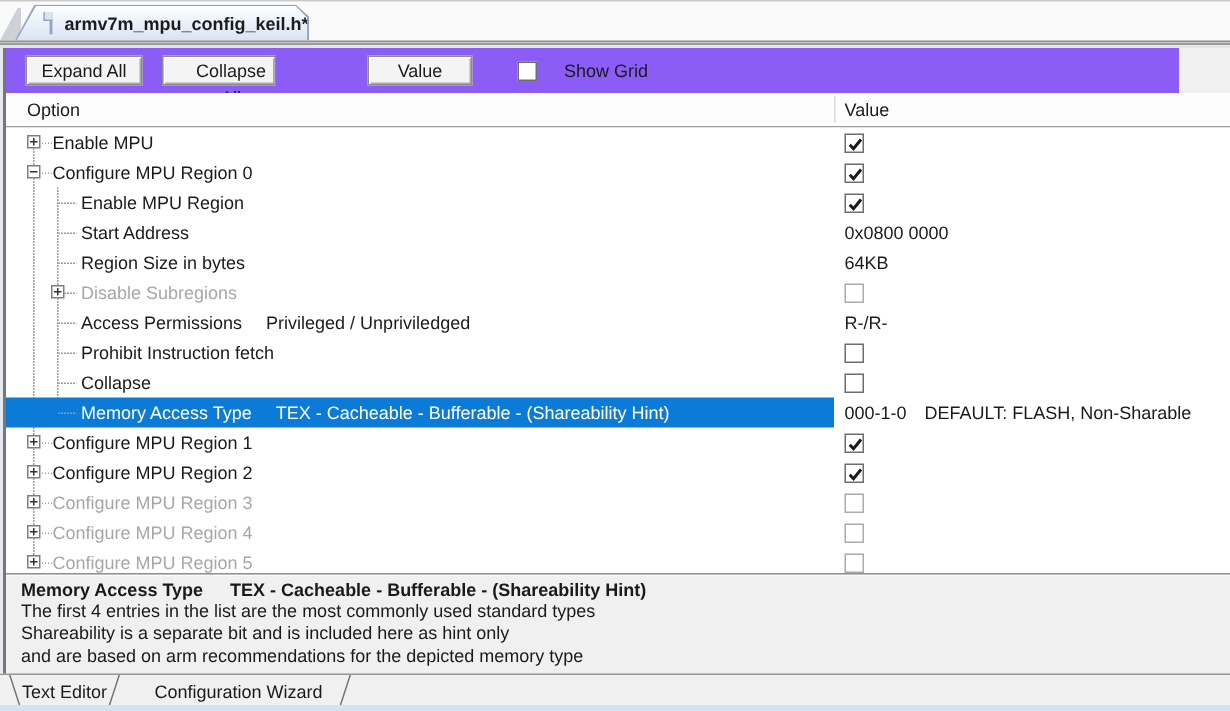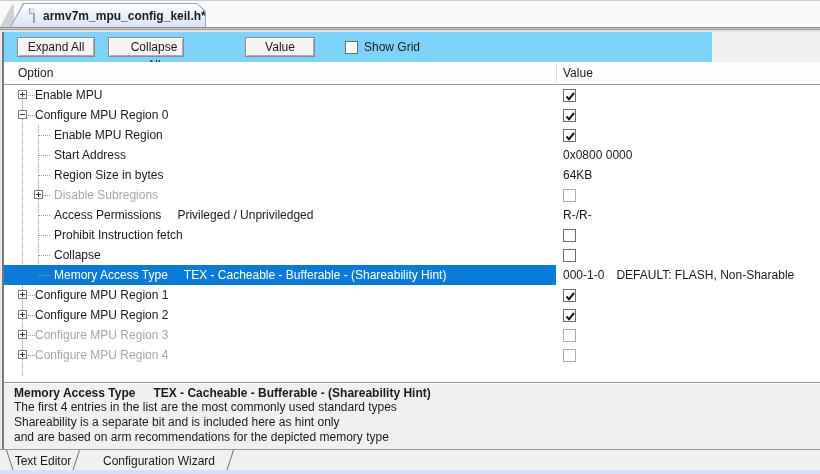--- a/index.html
+++ b/index.html
@@ -20,28 +20,28 @@
              background:#dbe6f2; border-left:1px solid #93a7c0; border-bottom:1px solid #93a7c0; }
   .doc-tab-label { margin-left:8px; font-size:12px; font-weight:bold; color:#1c1c1c; }
   .strip-edge { position:absolute; left:0; top:26px; width:820px; height:5px;
              background:linear-gradient(#8f8f8f 0 1px, #c9c9c9 1px 2px, #9d9d9d 2px 3px, #e4e4e4 3px 5px); }
 
   
   .left-edge { position:absolute; left:0; top:31px; width:4px; height:417px;
              background:linear-gradient(90deg,#e6eaef 0 2px,#74787d 2px 4px); z-index:5; }
 
   
-  .toolbar { position:absolute; left:4px; top:31px; width:708px; height:30px; background:#7dd3fc; }
+  .toolbar { position:absolute; left:4px; top:31px; width:782px; height:30px; background:#8b5cf6; }
   .tb-btn { position:absolute; top:5px; height:20px; background:#f4f4f4; border:1px solid #8b8b8b;
             box-shadow:inset 1px 1px 0 #ffffff, inset -1px -1px 0 #a9a9a9;
             font-size:12px; color:#1a1a1a; text-align:center; line-height:18px; cursor:default; }
   .cb13 { display:inline-block; width:13px; height:13px; background:#fff; border:1px solid #6d6d6d; position:relative; }
   .cb13 svg { position:absolute; left:0px; top:0px; }
   .cb13.disabled { border-color:#ababab; }
-  .showgrid-wrap { position:absolute; left:341px; top:8px; display:flex; align-items:center; gap:6px; }
+  .showgrid-wrap { position:absolute; left:341px; top:8px; display:flex; align-items:center; gap:18px; }
   .showgrid-label { font-size:12px; color:#1a1a1a; }
 
   
   .grid-header { position:absolute; left:4px; top:61px; width:816px; height:23px; background:#fdfdfd;
                  border-bottom:1px solid #9d9d9d; }
   .hdr-option { position:absolute; left:14px; top:4px; font-size:12px; color:#1a1a1a; }
   .hdr-value  { position:absolute; left:559px; top:4px; font-size:12px; color:#1a1a1a; }
   .hdr-div { position:absolute; left:552px; top:2px; width:1px; height:18px; background:#dcdcdc; }
 
   
@@ -267,20 +267,30 @@
       <div class="row disabled">
         <div class="opt">
           <span class="connector" style="left: 24px; width: 7px;"></span>
           <span class="expander plus" style="left: 14px;"></span>
           <span class="opt-label" style="margin-left: 31px;">Configure MPU Region 4</span>
         </div>
         <div class="val">
           <span class="cb13 vcb disabled"></span>
         </div>
       </div>
+      <div class="row disabled">
+        <div class="opt">
+          <span class="connector" style="left: 24px; width: 7px;"></span>
+          <span class="expander plus" style="left: 14px;"></span>
+          <span class="opt-label" style="margin-left: 31px;">Configure MPU Region 5</span>
+        </div>
+        <div class="val">
+          <span class="cb13 vcb disabled"></span>
+        </div>
+      </div>
     </div>
 
   <div class="desc">
     <div class="desc-title">
       <span class="t1">Memory Access Type</span><span class="t2">TEX - Cacheable - Bufferable - (Shareability Hint)</span>
     </div>
     <div id="desc-lines">
         <div class="desc-line">The first 4 entries in the list are the most commonly used standard types</div>
         <div class="desc-line">Shareability is a separate bit and is included here as hint only</div>
         <div class="desc-line">and  are based on arm recommendations for the depicted memory type</div>

